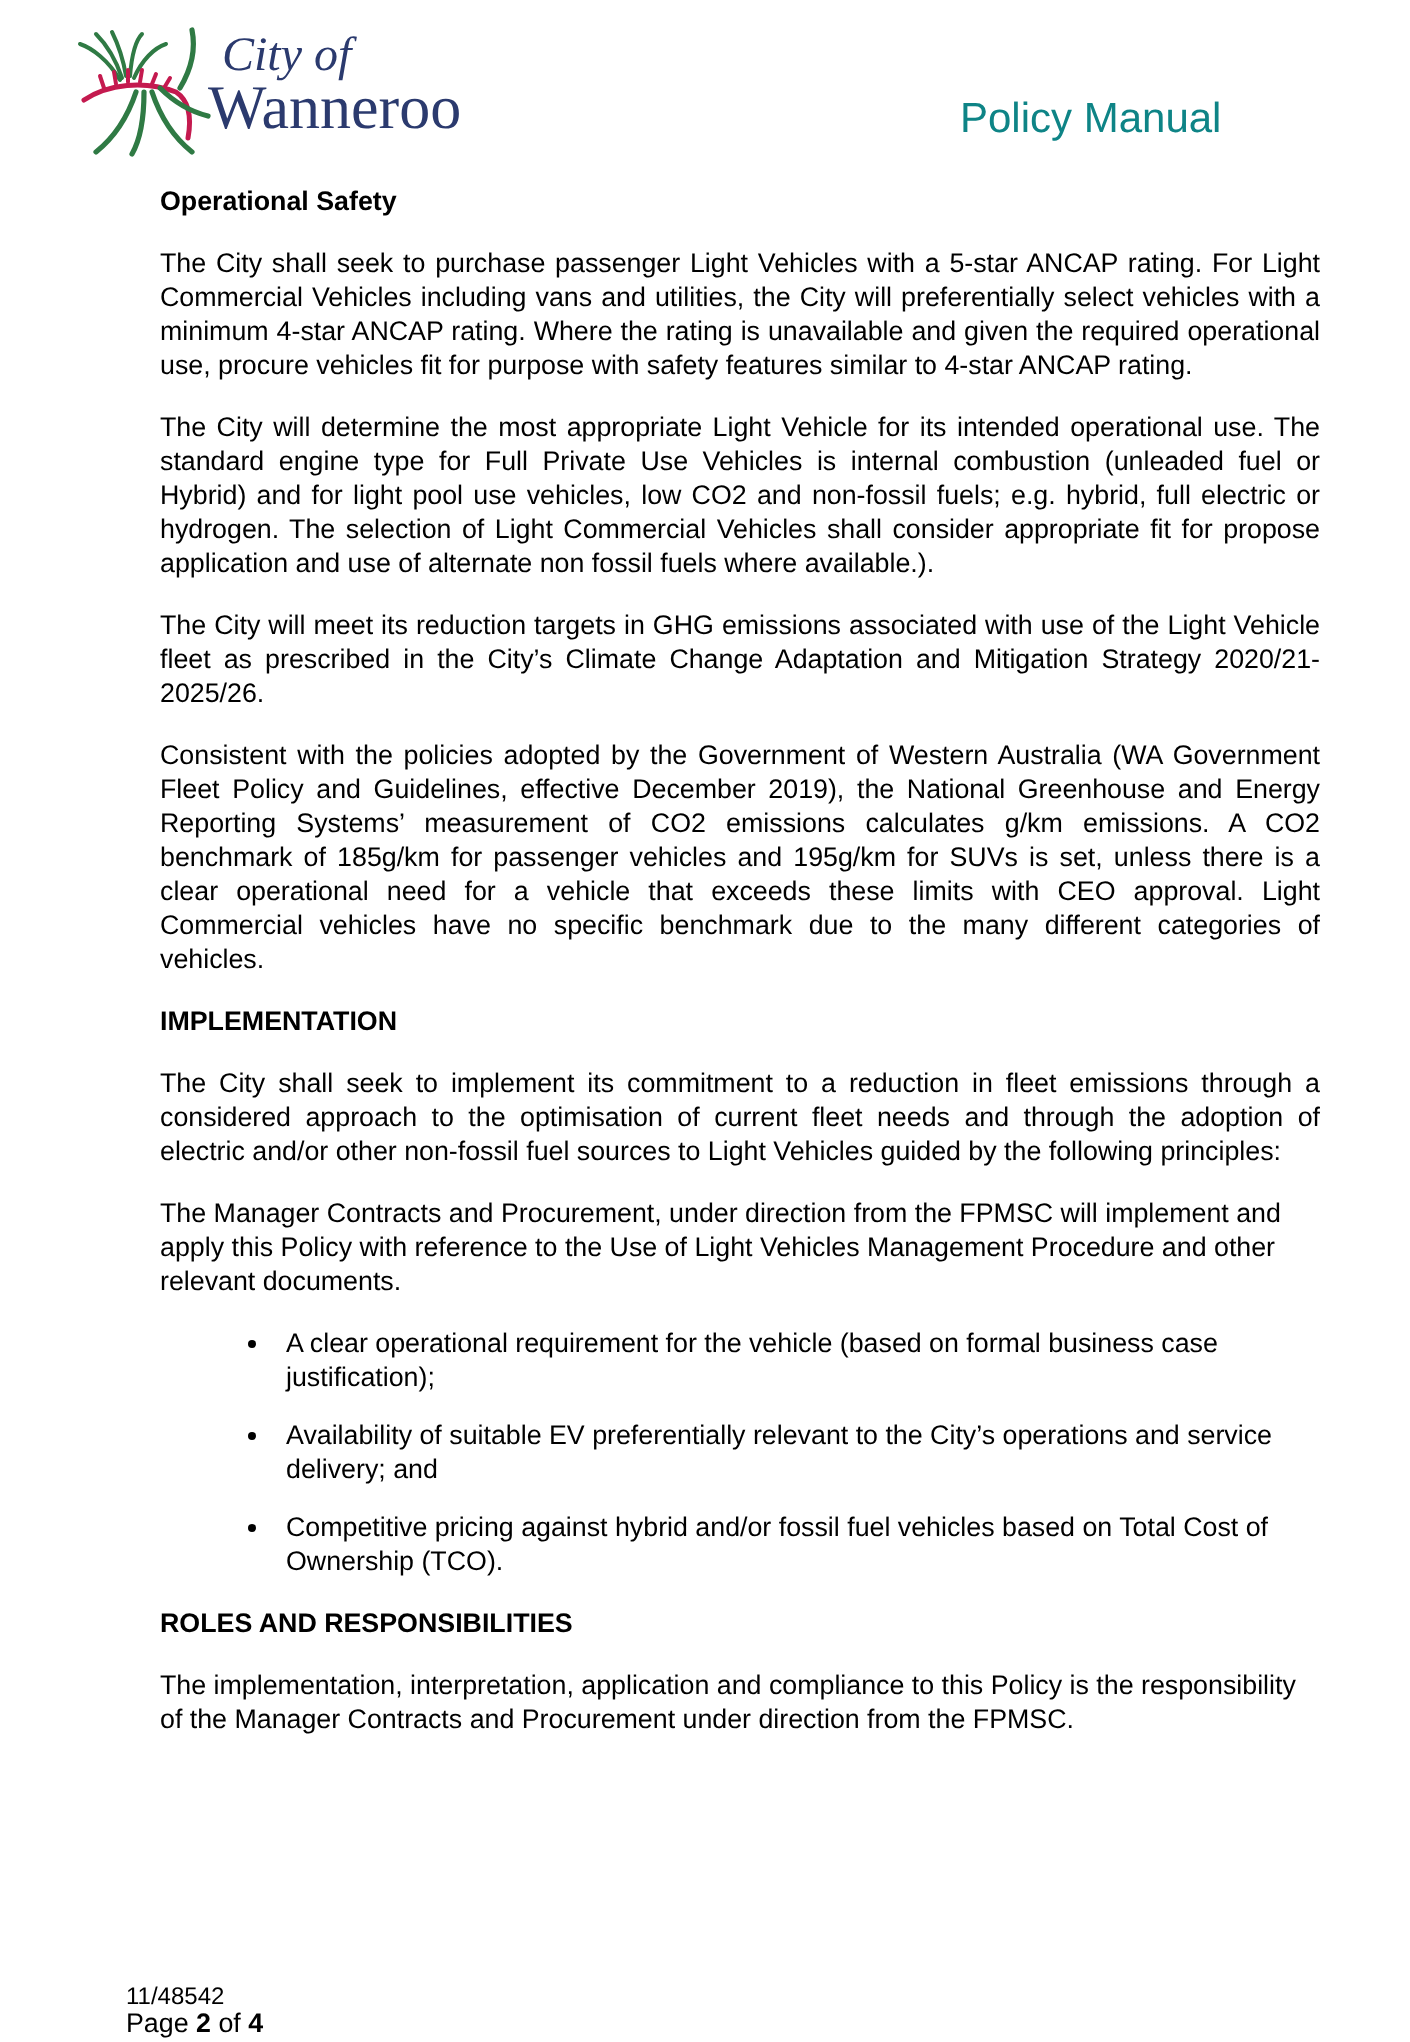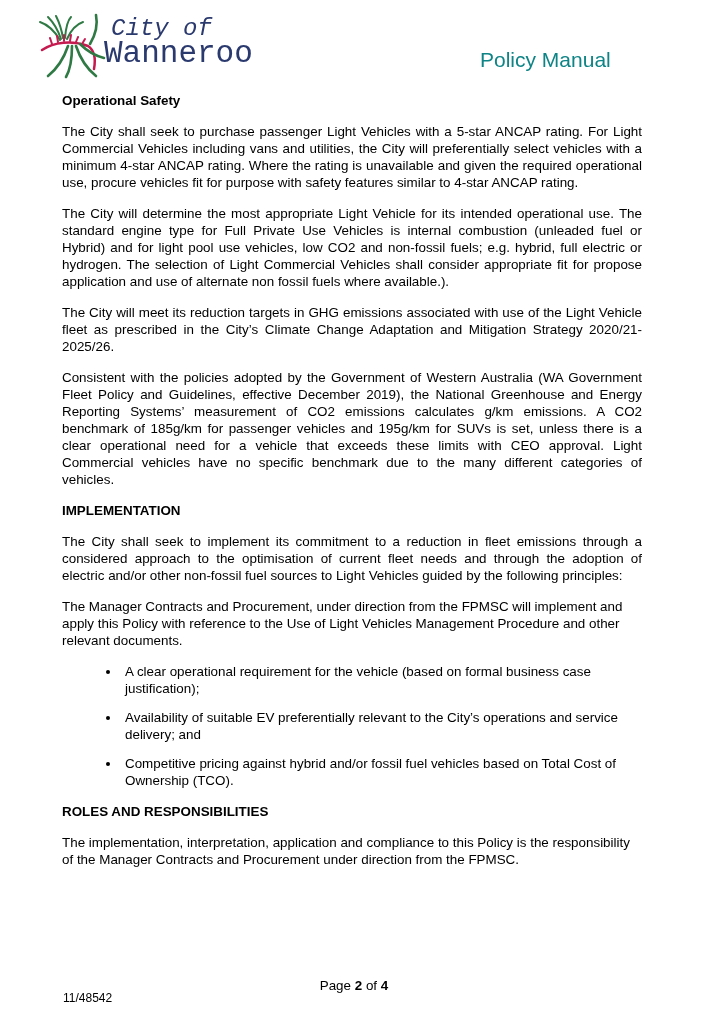--- a/index.html
+++ b/index.html
@@ -9,52 +9,52 @@
     background:#ffffff;
     font-family:"Liberation Sans",sans-serif;
     color:#000;
     overflow:hidden;
   }
   
   .logo-icon{position:absolute;left:38px;top:13px;width:70px;height:66px;}
   .logo-text{
     position:absolute;left:104px;top:16px;
     color:var(--logo-navy,#2b3a6e);
-    font-family:Liberation Mono, monospace;
+    font-family:Liberation Serif, serif;
     white-space:nowrap;
   }
   .logo-line1{display:block;font-style:italic;font-size:24px;line-height:25px;padding-left:7px;}
   .logo-line2{display:block;font-size:31px;line-height:30px;margin-top:-2px;}
   .doc-title{
     position:absolute;left:480px;top:49px;
     font-size:21px;line-height:22px;
     color:var(--title-teal,#0e8486);
   }
   
   .content{
-    position:absolute;top:92px;left:62px;width:580px;
+    position:absolute;top:92px;left:80px;width:580px;
     font-size:13.4px;line-height:17px;
   }
   .sec-heading{
     font-size:13.4px;line-height:17px;font-weight:bold;
     margin:0 0 14px 0;
   }
   .para{margin:0 0 14px 0;}
   .para.justify{text-align:justify;}
   .para.left{text-align:left;}
   ul.bullets{
     margin:0 0 14px 0;
     padding-left:47px;
     list-style:disc outside;
   }
   ul.bullets li{padding-left:4px;margin:12px;text-align:left;}
   
   .page-number{
-    position:absolute;top:977px;left:63px;width:582px;
-    text-align:center;font-size:13.4px;line-height:17px;
+    position:absolute;top:1003px;left:63px;width:582px;
+    text-align:left;font-size:13.4px;line-height:17px;
   }
   .page-number .b{font-weight:bold;}
   .doc-number{
     position:absolute;top:991px;left:63px;
     font-size:12px;line-height:15px;
   }
 </style>
 </head>
 <body>
 

